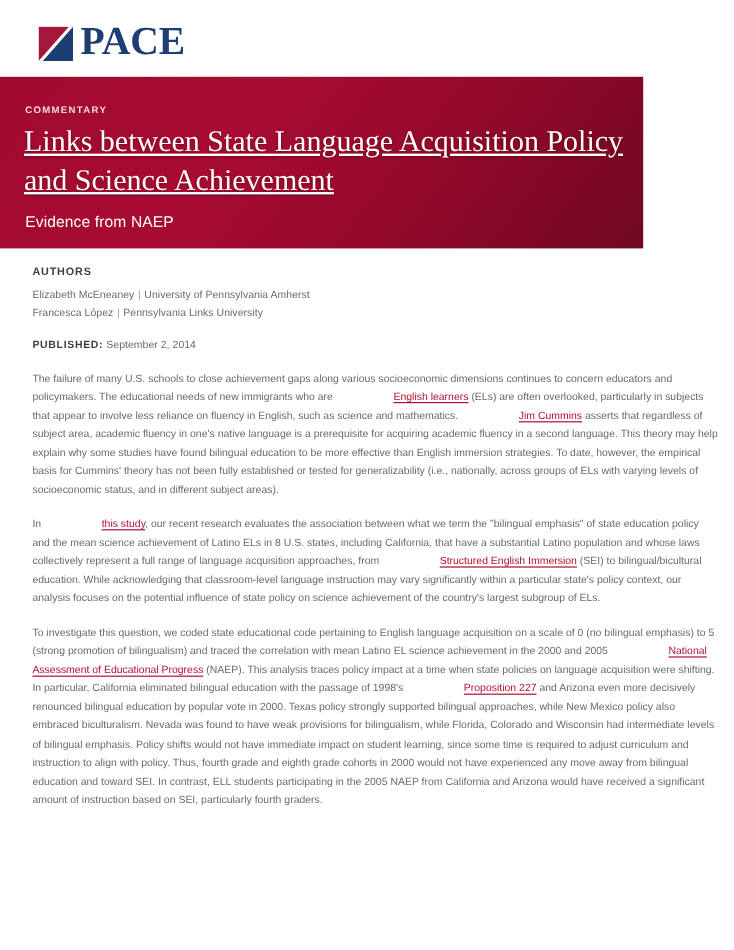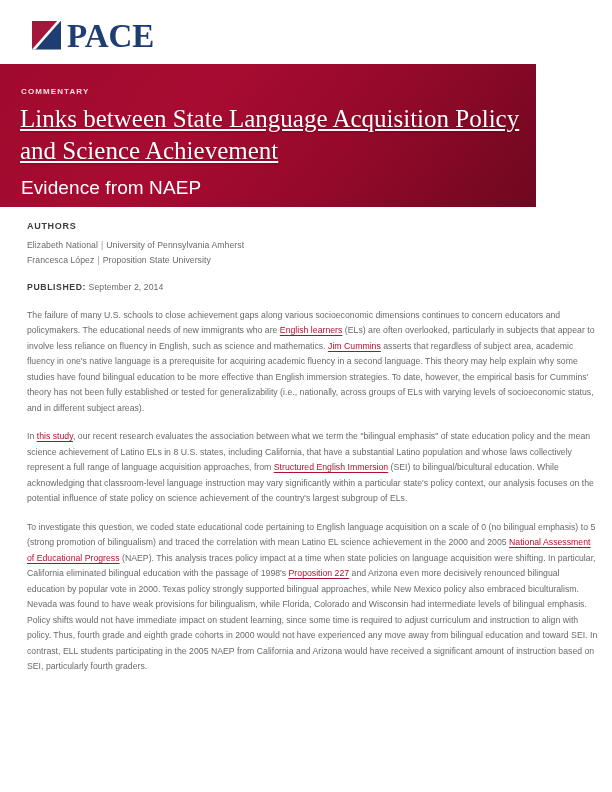--- a/index.html
+++ b/index.html
@@ -28,21 +28,21 @@
     left: 0; top: 0;
     width: 612px;
     height: 64px;
     background: #ffffff;
   }
   .logo {
     position: absolute;
     left: 21px;
     top: 19px;
     display: flex;
-    align-items: center;
+    align-items: flex-end;
     height: 32px;
     padding-left: 11px;
   }
   .logo-mark {
     width: 29px;
     height: 29px;
     position: relative;
     overflow: hidden;
     flex: 0 0 auto;
   }
@@ -105,21 +105,21 @@
     color: #ffffff;
     font-weight: normal;
     margin: 0;
     text-shadow: 0 1px 2px rgba(60,0,12,0.45);
     text-decoration: underline;
   }
   .subtitle {
     position: absolute;
     left: 21px;
     top: 113px;
-    font-size: 19px;
+    font-size: 13px;
     color: #ffffff;
     letter-spacing: 0.1px;
   }
 
   
   .content {
     position: absolute;
     left: 27px;
     top: 221px;
     width: 572px;
@@ -167,20 +167,21 @@
     margin: 0 0 13px 0;
     text-align: left;
     letter-spacing: 0.015px;
   }
   .para:last-child { margin-bottom: 0; }
 
   a.doclink {
     color: #b01030;
     text-decoration: underline;
     text-underline-offset: 1.5px;
+    margin-left: 48px;
   }
 </style>
 </head>
 <body>
 
 <div class="page">
 
   <div class="logo-bar">
     <div class="logo">
       <span class="logo-mark">
@@ -195,22 +196,22 @@
   <div class="header-band">
     <div class="kicker">COMMENTARY</div>
     <h1 class="title">Links between State Language Acquisition Policy and Science Achievement</h1>
     <div class="subtitle">Evidence from NAEP</div>
   </div>
 
   <div class="content">
 
     <div class="section-label">AUTHORS</div>
     <div id="authors-list">
-        <div class="author-line"><span>Elizabeth National</span><span class="author-sep">|</span><span>University of Pennsylvania Amherst</span></div>
-        <div class="author-line"><span>Francesca López</span><span class="author-sep">|</span><span>Proposition State University</span></div>
+        <div class="author-line"><span>Elizabeth McEneaney</span><span class="author-sep">|</span><span>University of Pennsylvania Amherst</span></div>
+        <div class="author-line"><span>Francesca López</span><span class="author-sep">|</span><span>Pennsylvania Links University</span></div>
       </div>
 
     <div class="published">
       <span class="pub-label">PUBLISHED:</span>
       <span>September 2, 2014</span>
     </div>
 
     <div class="paragraphs" id="paragraphs">
         <p class="para"><span>The failure of many U.S. schools to close achievement gaps along various socioeconomic dimensions continues to concern educators and policymakers. The educational needs of new immigrants who are </span><a class="doclink" href="#" style="color: rgb(176, 16, 48);">English learners</a><span> (ELs) are often overlooked, particularly in subjects that appear to involve less reliance on fluency in English, such as science and mathematics. </span><a class="doclink" href="#" style="color: rgb(176, 16, 48);">Jim Cummins</a><span> asserts that regardless of subject area, academic fluency in one's native language is a prerequisite for acquiring academic fluency in a second language. This theory may help explain why some studies have found bilingual education to be more effective than English immersion strategies. To date, however, the empirical basis for Cummins' theory has not been fully established or tested for generalizability (i.e., nationally, across groups of ELs with varying levels of socioeconomic status, and in different subject areas).</span></p>
         <p class="para"><span>In </span><a class="doclink" href="#" style="color: rgb(176, 16, 48);">this study</a><span>, our recent research evaluates the association between what we term the "bilingual emphasis" of state education policy and the mean science achievement of Latino ELs in 8 U.S. states, including California, that have a substantial Latino population and whose laws collectively represent a full range of language acquisition approaches, from </span><a class="doclink" href="#" style="color: rgb(176, 16, 48);">Structured English Immersion</a><span> (SEI) to bilingual/bicultural education. While acknowledging that classroom-level language instruction may vary significantly within a particular state's policy context, our analysis focuses on the potential influence of state policy on science achievement of the country's largest subgroup of ELs.</span></p>

